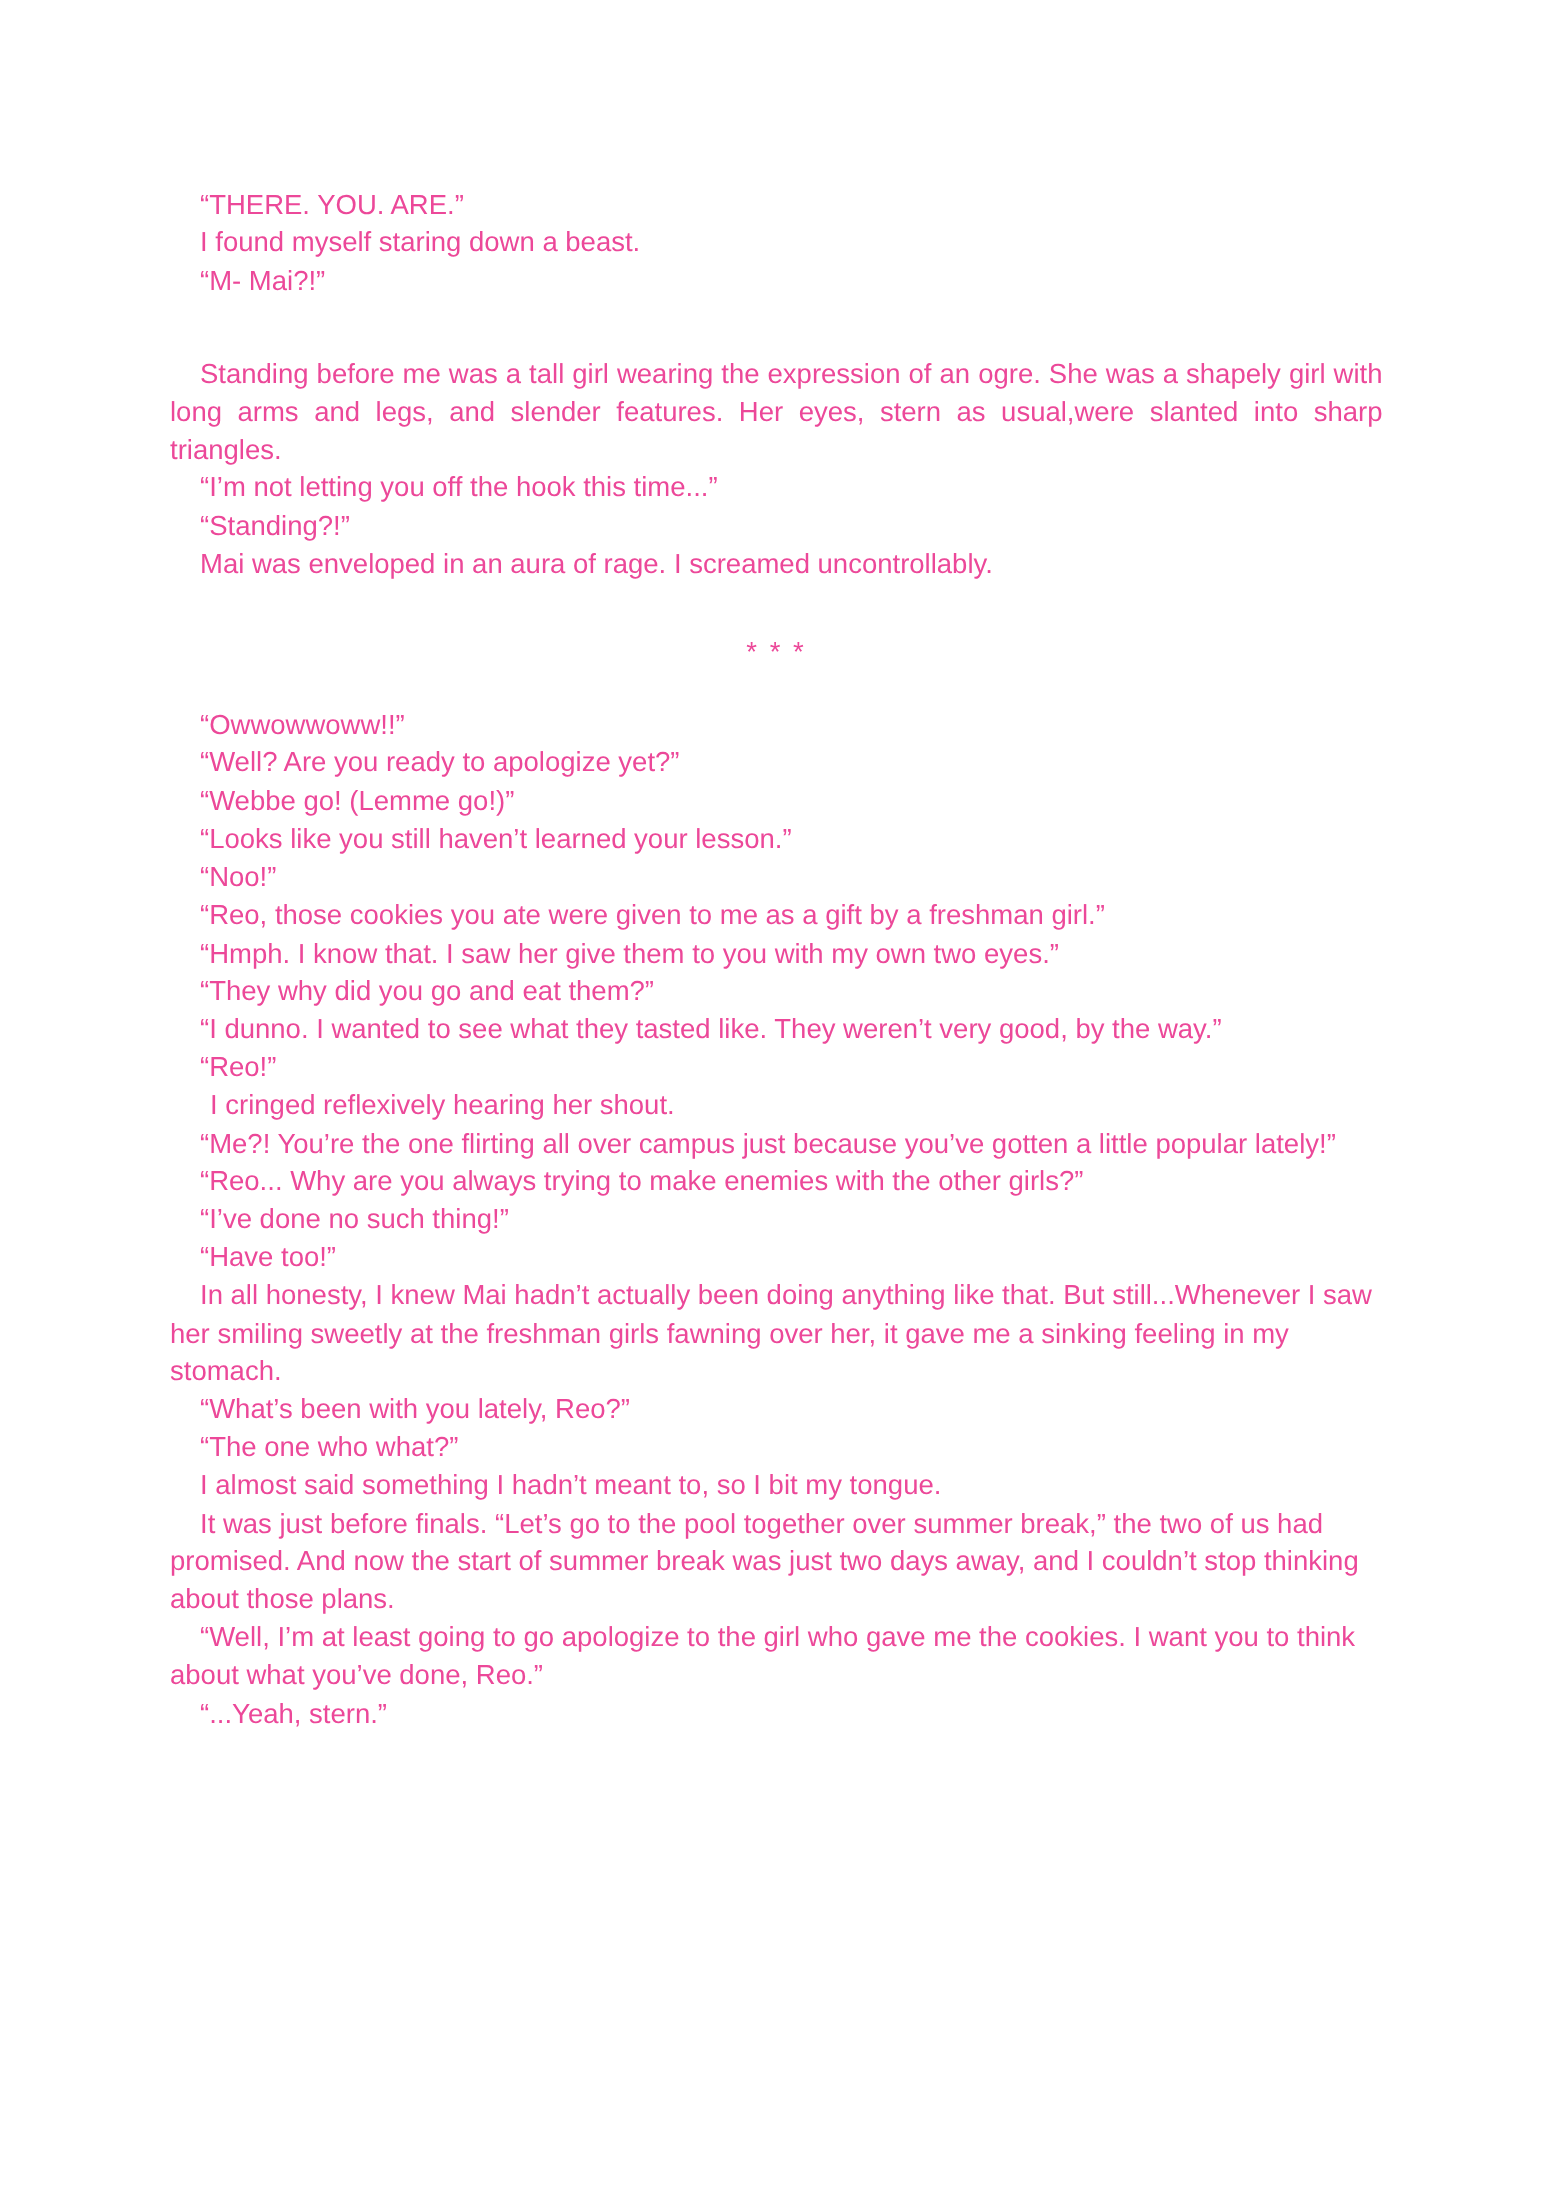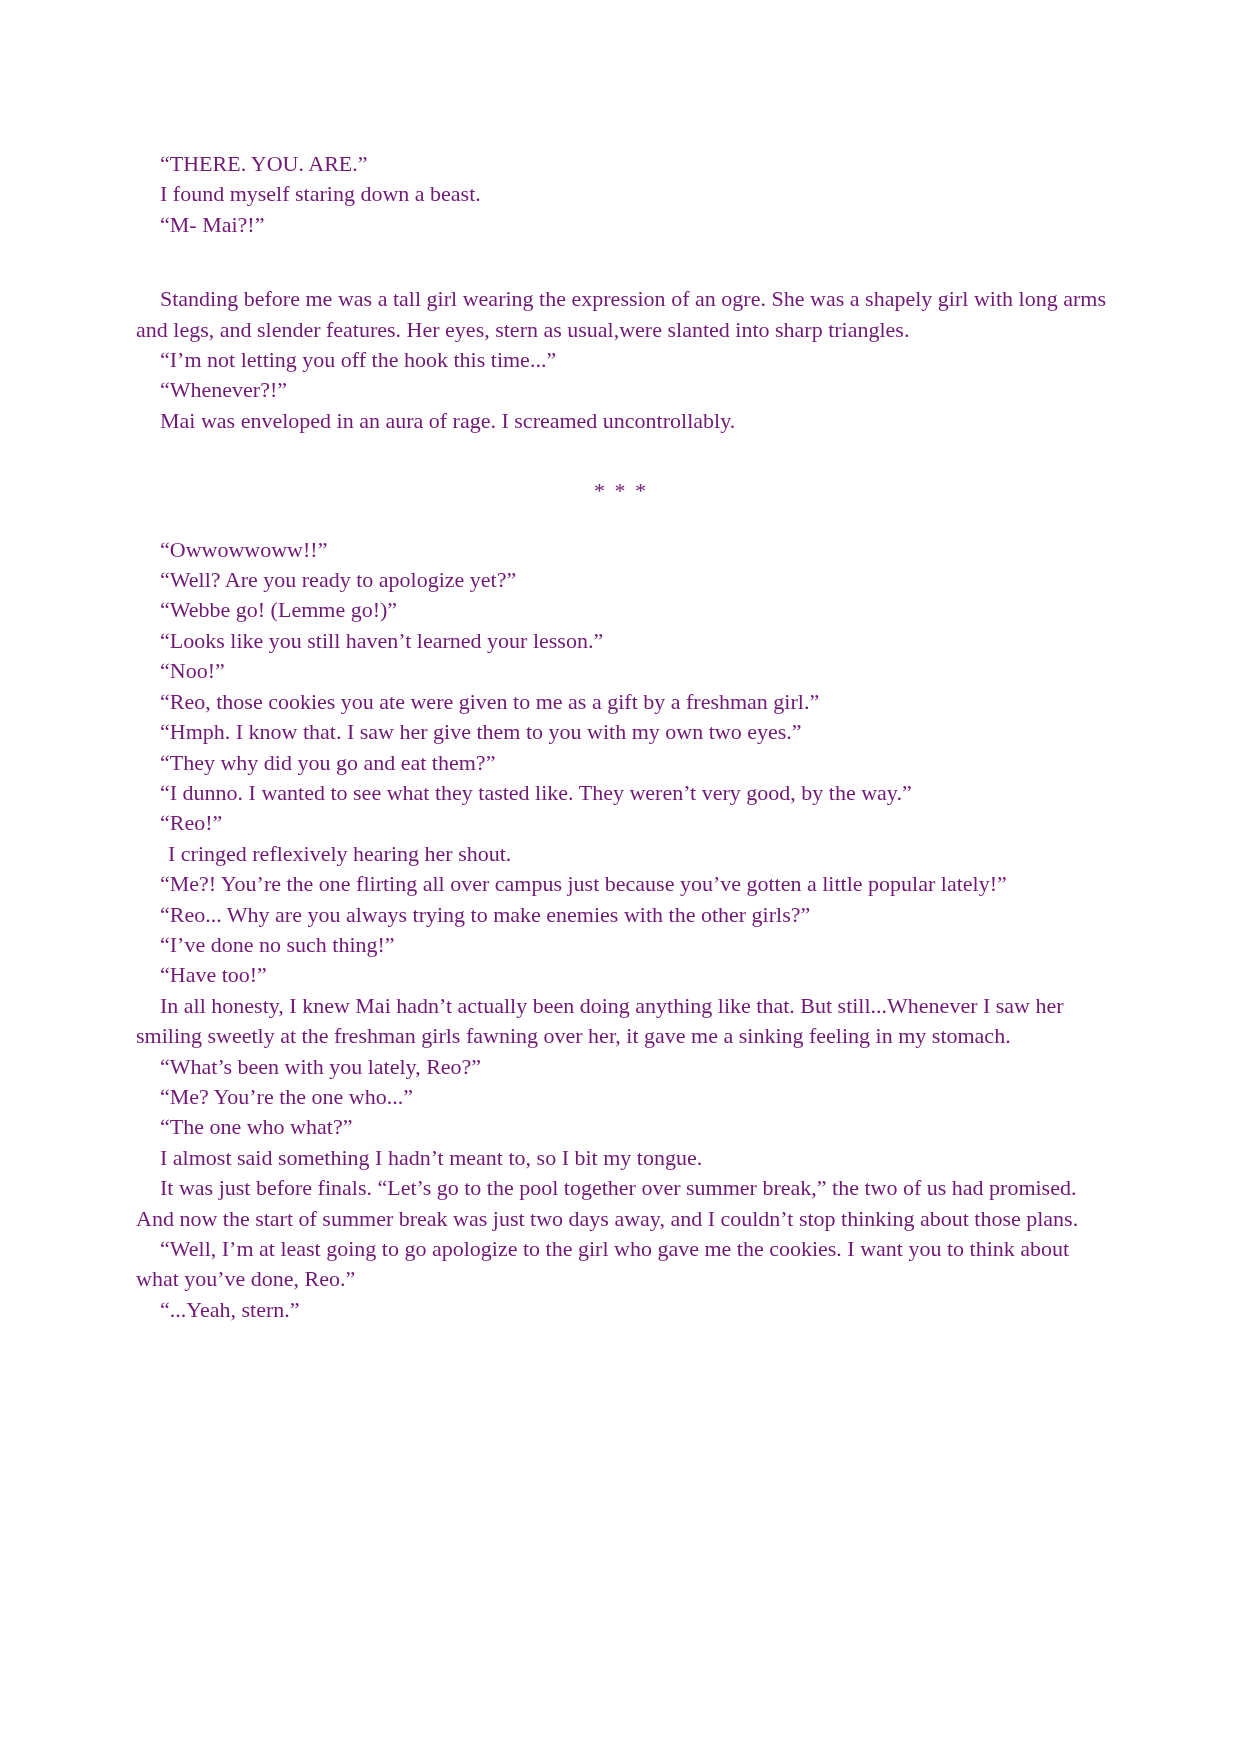--- a/index.html
+++ b/index.html
@@ -2,22 +2,22 @@
 <html><head>
 <meta charset="utf-8">
 <style>
   * { margin: 0; padding: 0; box-sizing: border-box; }
   html, body { background: #ffffff; }
   .page {
     position: relative;
     width: 1242px;
     height: 1755px;
     background: #ffffff;
-    color: #701a75;
-    font-family: Liberation Serif, serif;
+    color: #ec4899;
+    font-family: Liberation Sans, sans-serif;
     overflow: hidden;
   }
   .text-block {
     position: absolute;
     left: 136px;
     top: 149px;
     width: 970px;
   }
   .para {
     font-size: 22px;
@@ -38,40 +38,39 @@
 </head>
 <body>
 
 <div class="page">
   <div class="text-block" id="text-block">
       <p class="para">“THERE. YOU. ARE.”</p>
       <p class="para">I found myself staring down a beast.</p>
       <p class="para">“M- Mai?!”</p>
       <p class="para justify">Standing before me was a tall girl wearing the expression of an ogre. She was a shapely girl with long arms and legs, and slender features. Her eyes, stern as usual,were slanted into sharp triangles.</p>
       <p class="para">“I’m not letting you off the hook this time...”</p>
-      <p class="para">“Whenever?!”</p>
+      <p class="para">“Standing?!”</p>
       <p class="para">Mai was enveloped in an aura of rage. I screamed uncontrollably.</p>
       <p class="para divider">* * *</p>
       <p class="para">“Owwowwoww!!”</p>
       <p class="para">“Well? Are you ready to apologize yet?”</p>
       <p class="para">“Webbe go! (Lemme go!)”</p>
       <p class="para">“Looks like you still haven’t learned your lesson.”</p>
       <p class="para">“Noo!”</p>
       <p class="para">“Reo, those cookies you ate were given to me as a gift by a freshman girl.”</p>
       <p class="para">“Hmph. I know that. I saw her give them to you with my own two eyes.”</p>
       <p class="para">“They why did you go and eat them?”</p>
       <p class="para">“I dunno. I wanted to see what they tasted like. They weren’t very good, by the way.”</p>
       <p class="para">“Reo!”</p>
       <p class="para indent-extra">I cringed reflexively hearing her shout.</p>
       <p class="para">“Me?! You’re the one flirting all over campus just because you’ve gotten a little popular lately!”</p>
       <p class="para">“Reo... Why are you always trying to make enemies with the other girls?”</p>
       <p class="para">“I’ve done no such thing!”</p>
       <p class="para">“Have too!”</p>
       <p class="para">In all honesty, I knew Mai hadn’t actually been doing anything like that. But still...Whenever I saw her smiling sweetly at the freshman girls fawning over her, it gave me a sinking feeling in my stomach.</p>
       <p class="para">“What’s been with you lately, Reo?”</p>
-      <p class="para">“Me? You’re the one who...”</p>
       <p class="para">“The one who what?”</p>
       <p class="para">I almost said something I hadn’t meant to, so I bit my tongue.</p>
       <p class="para">It was just before finals. “Let’s go to the pool together over summer break,” the two of us had promised. And now the start of summer break was just two days away, and I couldn’t stop thinking about those plans.</p>
       <p class="para">“Well, I’m at least going to go apologize to the girl who gave me the cookies. I want you to think about what you’ve done, Reo.”</p>
       <p class="para">“...Yeah, stern.”</p>
     </div>
 </div>
 
 </body></html>

